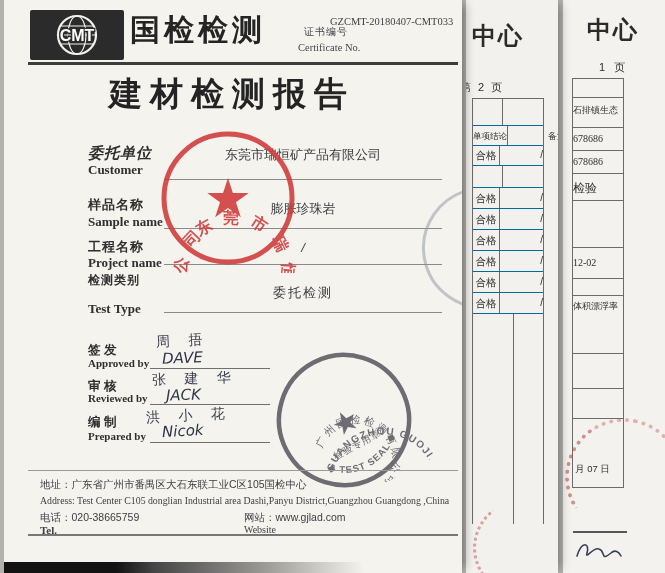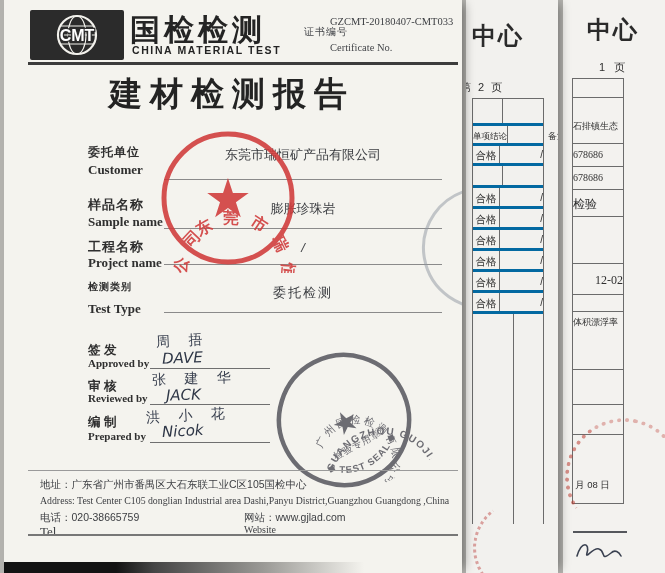--- a/index.html
+++ b/index.html
@@ -7,47 +7,47 @@
          font-family:"Liberation Sans",sans-serif;color:#2f2f2f;}
   .page{position:absolute;top:0;height:573px;overflow:hidden;}
   .abs{position:absolute;white-space:nowrap;}
   .cn{font-family:"Liberation Sans",sans-serif;}
   .serif{font-family:"Liberation Serif",serif;}
   .b{font-weight:bold;}
   .line{position:absolute;background:#8a8a8a;height:1px;}
   .hand{font-family:"DejaVu Sans",sans-serif;font-style:italic;color:#2e3646;}
   .handcn{font-family:"DejaVu Sans",sans-serif;color:#3a4150;letter-spacing:7px;}
   .cell{box-sizing:border-box;overflow:hidden;}
-  .t2row{display:flex;box-sizing:border-box;border-bottom:3px solid #0369a1;gap:40px;}
+  .t2row{display:flex;box-sizing:border-box;border-bottom:1px solid #0369a1;gap:40px;}
   .t2c1{width:40px;border-right:1px solid #6b6b6b;text-align:center;box-sizing:border-box;}
   .t2c2{flex:1;text-align:center;}
   .ring{position:absolute;border-radius:50%;}
 </style>
 </head>
 <body>
 
 <div id="stage">
 
   <div class="page" style="left:563px;width:102px;background:#f3f2ef;z-index:1;">
     <div class="abs cn b" style="left:24px;top:14px;font-size:24px;letter-spacing:2px;color:#2b2b2b;">中心</div>
     <div class="abs" style="left:36px;top:60px;font-size:11px;letter-spacing:3px;">1  页</div>
 
     <div class="abs" style="left:9px;top:78px;width:50px;border:1px solid #6b6b6b;border-bottom:none;">
       <div class="cell" style="height:19px;border-bottom:1px solid #6b6b6b;"></div>
-      <div class="cell cn" style="height:30px;border-bottom:1px solid #6b6b6b;font-size:9px;padding-top:6px;margin-top:16px;">石排镇生态</div>
+      <div class="cell cn" style="height:30px;border-bottom:1px solid #6b6b6b;font-size:9px;padding-top:6px;">石排镇生态</div>
       <div class="cell serif" style="height:23px;border-bottom:1px solid #6b6b6b;font-size:10px;padding-top:5px;">678686</div>
       <div class="cell serif" style="height:23px;border-bottom:1px solid #6b6b6b;font-size:10px;padding-top:5px;">678686</div>
       <div class="cell cn" style="height:27px;border-bottom:1px solid #6b6b6b;font-size:12px;padding-top:6px;">检验</div>
       <div class="cell" style="height:47px;border-bottom:1px solid #6b6b6b;"></div>
-      <div class="cell serif" style="height:31px;border-bottom:1px solid #6b6b6b;font-size:12px;padding-top:9px;text-align:right;">12-02</div>
+      <div class="cell serif" style="height:31px;border-bottom:1px solid #6b6b6b;font-size:10px;padding-top:9px;">12-02</div>
       <div class="cell" style="height:17px;border-bottom:1px solid #6b6b6b;"></div>
       <div class="cell cn" style="height:58px;border-bottom:1px solid #6b6b6b;font-size:9px;padding-top:4px;">体积漂浮率</div>
       <div class="cell" style="height:35px;border-bottom:1px solid #6b6b6b;"></div>
       <div class="cell" style="height:30px;border-bottom:1px solid #6b6b6b;"></div>
-      <div class="cell cn" style="height:69px;border-bottom:1px solid #6b6b6b;font-size:9.5px;padding-top:44px;padding-left:2px;">月 08 日</div>
+      <div class="cell cn" style="height:69px;border-bottom:1px solid #6b6b6b;font-size:9.5px;padding-top:44px;padding-left:2px;">月 07 日</div>
     </div>
 
     <div class="ring" style="left:2px;top:418px;width:110px;height:110px;border:4px dotted transparent;
                 border-left-color:rgba(190,62,52,.55);border-top-color:rgba(190,62,52,.35);
                 transform:rotate(12deg);"></div>
 
     <div class="abs" style="left:10px;top:531px;width:54px;height:2px;background:#55575c;"></div>
     <svg class="abs" style="left:8px;top:536px;" width="60" height="30" viewBox="0 0 60 30">
       <path d="M6,20 C11,4 19,7 16,17 C14,24 22,11 28,13 C35,15 29,26 40,17 C44,13 48,16 50,20" fill="none" stroke="#3a4150" stroke-width="1.6" stroke-linecap="round"></path>
     </svg>
@@ -114,46 +114,45 @@
     <svg class="abs" style="left:26px;top:10px;" width="94" height="50" viewBox="0 0 94 50">
       <rect x="0" y="0" width="94" height="50" rx="2" fill="#2b2b2b"></rect>
       <circle cx="47" cy="25" r="19" fill="none" stroke="#f2f1ec" stroke-width="2.2"></circle>
       <ellipse cx="47" cy="25" rx="9" ry="19" fill="none" stroke="#f2f1ec" stroke-width="1.1"></ellipse>
       <line x1="30" y1="16" x2="64" y2="16" stroke="#f2f1ec" stroke-width="1.1"></line>
       <line x1="28" y1="25" x2="66" y2="25" stroke="#f2f1ec" stroke-width="1.1"></line>
       <line x1="30" y1="34" x2="64" y2="34" stroke="#f2f1ec" stroke-width="1.1"></line>
       <text x="47" y="31" text-anchor="middle" font-size="16" font-weight="bold" font-family="Liberation Sans, sans-serif" fill="#ffffff" stroke="#2b2b2b" stroke-width="2.6" paint-order="stroke">CMT</text>
     </svg>
     <div class="abs cn b" style="left:126px;top:10px;font-size:30px;letter-spacing:4px;color:#242424;">国检检测</div>
-    <div class="abs b" style="left:128px;top:44px;font-size:10.5px;letter-spacing:1.6px;color:#242424;">CHINA MATERIAL TEST</div>
 
     <div class="abs cn" style="left:300px;top:25px;font-size:10px;letter-spacing:1px;color:#44464a;">证书编号</div>
-    <div class="abs serif" style="left:294px;top:42px;font-size:10.5px;color:#44464a;margin-left:32px;">Certificate No.</div>
+    <div class="abs serif" style="left:294px;top:42px;font-size:10.5px;color:#44464a;">Certificate No.</div>
     <div class="abs serif" style="left:326px;top:16px;font-size:10.5px;color:#3c3e42;">GZCMT-20180407-CMT033</div>
 
     <div class="abs" style="left:24px;top:62px;width:430px;height:2.5px;background:#3c3c3c;"></div>
 
     <div class="abs cn b" style="left:38px;top:72px;width:380px;text-align:center;font-size:33px;letter-spacing:8px;color:#232323;">建材检测报告</div>
 
-    <div class="abs cn b" style="left:84px;top:144px;font-size:12px;letter-spacing:1px;">委托单位</div>
+    <div class="abs cn b" style="left:84px;top:144px;font-size:15px;letter-spacing:1px;font-style:italic;">委托单位</div>
     <div class="abs serif b" style="left:84px;top:162px;font-size:13px;">Customer</div>
     <div class="abs cn" style="left:160px;top:146px;width:278px;text-align:center;font-size:13px;color:#3a3c40;">东莞市瑞恒矿产品有限公司</div>
     <div class="line" style="left:160px;top:179px;width:278px;"></div>
 
     <div class="abs cn b" style="left:84px;top:196px;font-size:13px;letter-spacing:1px;">样品名称</div>
     <div class="abs serif b" style="left:84px;top:214px;font-size:13px;">Sample name</div>
     <div class="abs cn" style="left:160px;top:200px;width:278px;text-align:center;font-size:13px;color:#3a3c40;">膨胀珍珠岩</div>
     <div class="line" style="left:160px;top:228px;width:278px;"></div>
 
     <div class="abs cn b" style="left:84px;top:238px;font-size:13px;letter-spacing:1px;">工程名称</div>
     <div class="abs serif b" style="left:84px;top:255px;font-size:13px;">Project name</div>
     <div class="abs" style="left:160px;top:240px;width:278px;text-align:center;font-size:13px;font-style:italic;color:#3a3c40;">/</div>
     <div class="line" style="left:160px;top:264px;width:278px;"></div>
 
-    <div class="abs cn b" style="left:84px;top:280px;font-size:10px;letter-spacing:1px;">检测类别</div>
+    <div class="abs cn b" style="left:84px;top:272px;font-size:12px;letter-spacing:1px;">检测类别</div>
     <div class="abs serif b" style="left:84px;top:301px;font-size:13px;">Test Type</div>
     <div class="abs cn" style="left:160px;top:284px;width:278px;text-align:center;font-size:13px;letter-spacing:2px;color:#3a3c40;">委托检测</div>
     <div class="line" style="left:160px;top:312px;width:278px;"></div>
 
     <div class="abs cn b" style="left:84px;top:342px;font-size:12.5px;">签  发</div>
     <div class="abs handcn" style="left:152px;top:332px;font-size:14px;transform:rotate(-3deg);">周 捂</div>
     <div class="abs serif b" style="left:84px;top:357px;font-size:11px;">Approved by</div>
     <div class="abs hand" style="left:158px;top:349px;font-size:15px;transform:rotate(-2deg);">DAVE</div>
     <div class="line" style="left:146px;top:368px;width:120px;background:#6f6f6f;"></div>
 
@@ -201,21 +200,21 @@
       </text>
       <text x="75" y="88" text-anchor="middle" font-size="30" fill="#4b4b54">★</text>
       <text x="75" y="106" text-anchor="middle" font-size="9.5" fill="#4b4b54" style="letter-spacing:1px;" font-family="Liberation Sans, sans-serif">检验专用章</text>
     </svg>
 
     <div class="line" style="left:24px;top:470px;width:430px;background:#9a9a9a;"></div>
     <div class="abs cn" style="left:36px;top:478px;font-size:10.5px;color:#3c3e42;">地址：广东省广州市番禺区大石东联工业C区105国检中心</div>
     <div class="abs serif" style="left:36px;top:495px;font-size:9.8px;color:#3c3e42;">Address: Test Center C105 donglian Industrial area Dashi,Panyu District,Guangzhou Guangdong ,China</div>
     <div class="abs cn" style="left:36px;top:511px;font-size:10.5px;color:#3c3e42;">电话：020-38665759</div>
     <div class="abs cn" style="left:240px;top:511px;font-size:10.5px;color:#3c3e42;text-align:center;">网站：www.gjlad.com</div>
-    <div class="abs serif" style="left:36px;top:524px;font-size:13px;color:#3c3e42;">Tel.</div>
+    <div class="abs serif" style="left:36px;top:524px;font-size:11px;color:#3c3e42;font-weight:bold;">Tel.</div>
     <div class="abs serif" style="left:240px;top:524px;font-size:10px;color:#3c3e42;text-decoration:underline;">Website</div>
     <div class="line" style="left:24px;top:534px;width:430px;height:1.5px;background:#777;"></div>
 
     <div class="abs" style="left:0;top:562px;width:458px;height:11px;
                 background:linear-gradient(to right,#131313 0px,#131313 112px,#454545 150px,#9b9a96 260px,rgba(185,184,180,0) 360px);"></div>
   </div>
 
 </div>
 
 </body></html>

